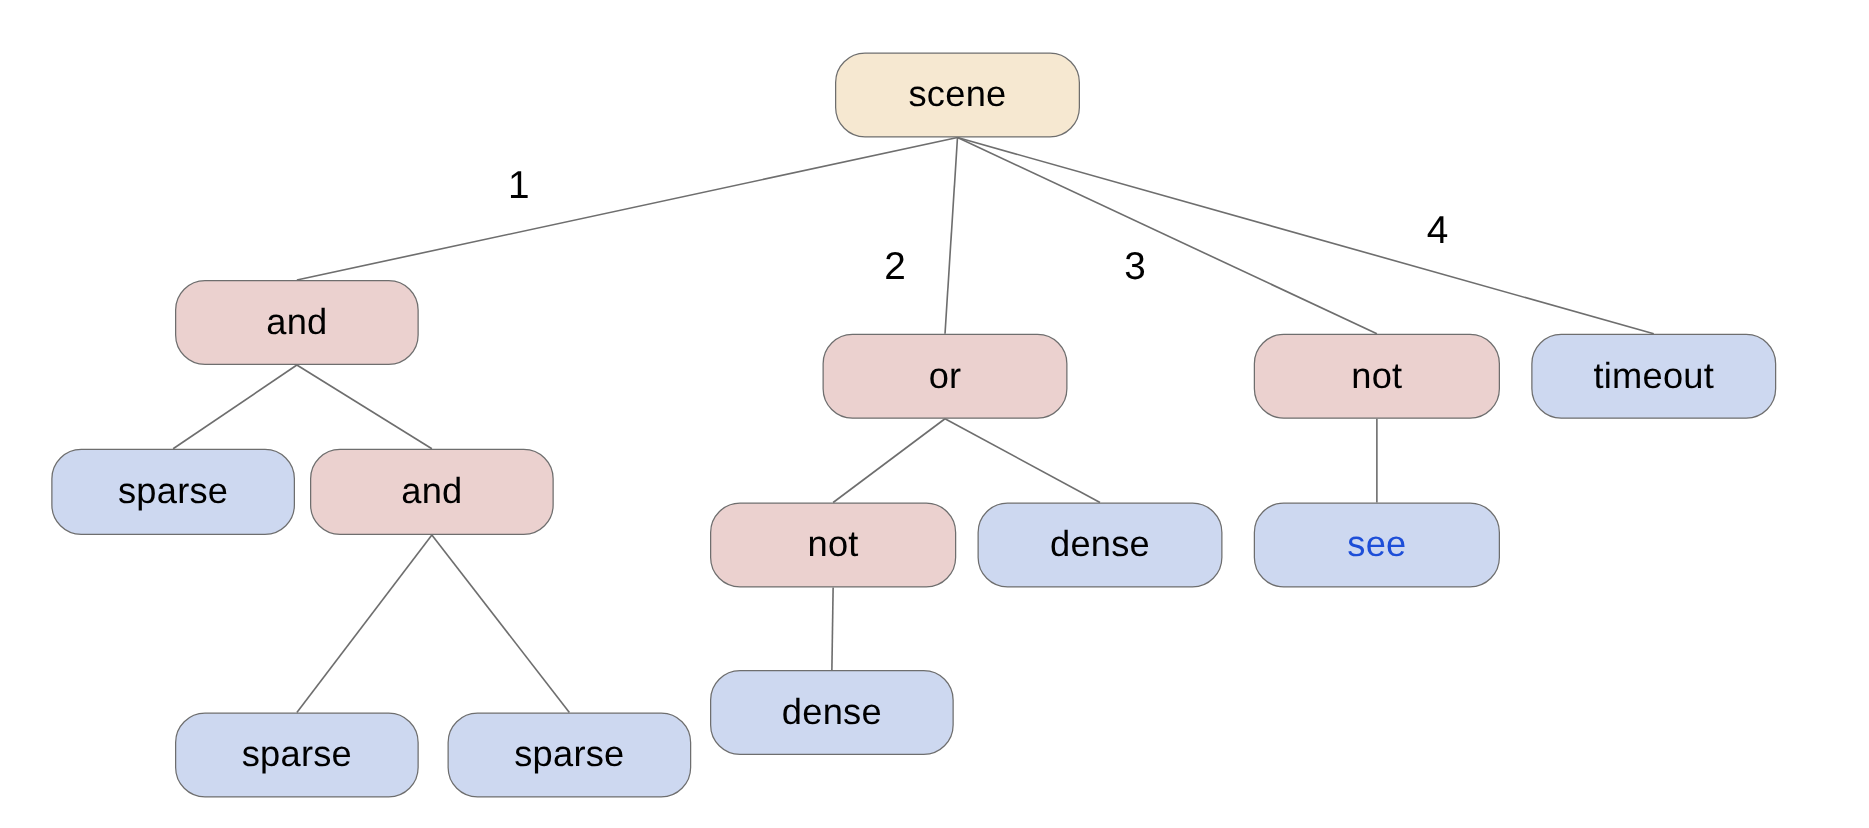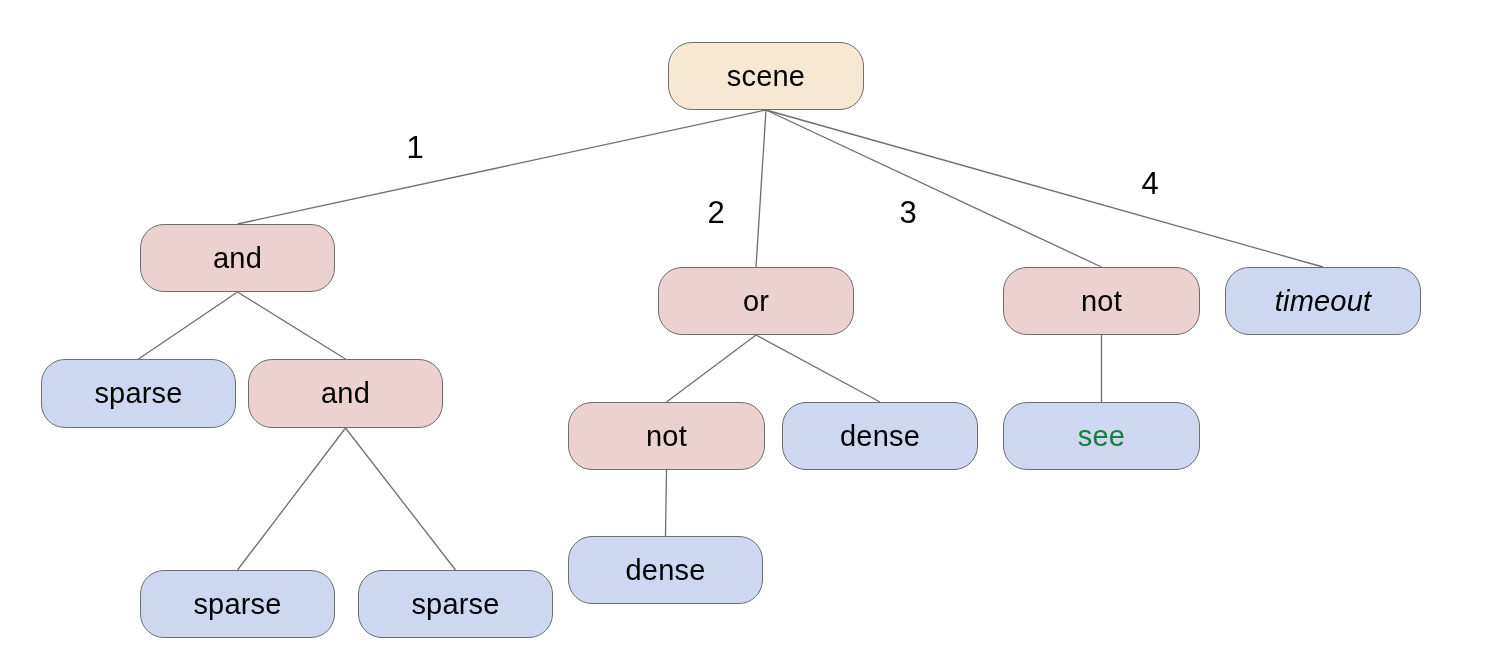--- a/index.html
+++ b/index.html
@@ -61,23 +61,23 @@
     </svg>
   <div id="node-layer">
       <div class="edge-label" style="left: 415px; top: 148px; color: rgb(0, 0, 0);">1</div>
       <div class="edge-label" style="left: 716px; top: 213px; color: rgb(0, 0, 0);">2</div>
       <div class="edge-label" style="left: 908px; top: 213px; color: rgb(0, 0, 0);">3</div>
       <div class="edge-label" style="left: 1150px; top: 184px; color: rgb(0, 0, 0);">4</div>
       <div class="node" style="left: 668px; top: 42px; width: 196px; height: 68px; background: rgb(246, 232, 209); border-color: rgb(110, 110, 110); color: rgb(0, 0, 0);">scene</div>
       <div class="node" style="left: 140px; top: 224px; width: 195px; height: 68px; background: rgb(235, 209, 207); border-color: rgb(110, 110, 110); color: rgb(0, 0, 0);">and</div>
       <div class="node" style="left: 658px; top: 267px; width: 196px; height: 68px; background: rgb(235, 209, 207); border-color: rgb(110, 110, 110); color: rgb(0, 0, 0);">or</div>
       <div class="node" style="left: 1003px; top: 267px; width: 197px; height: 68px; background: rgb(235, 209, 207); border-color: rgb(110, 110, 110); color: rgb(0, 0, 0);">not</div>
-      <div class="node" style="left: 1225px; top: 267px; width: 196px; height: 68px; background: rgb(205, 216, 240); border-color: rgb(110, 110, 110); color: rgb(0, 0, 0); font-style: italic;">timeout</div>
+      <div class="node" style="left: 1225px; top: 267px; width: 196px; height: 68px; background: rgb(205, 216, 240); border-color: rgb(110, 110, 110); color: rgb(0, 0, 0);">timeout</div>
       <div class="node" style="left: 41px; top: 359px; width: 195px; height: 69px; background: rgb(205, 216, 240); border-color: rgb(110, 110, 110); color: rgb(0, 0, 0);">sparse</div>
       <div class="node" style="left: 248px; top: 359px; width: 195px; height: 69px; background: rgb(235, 209, 207); border-color: rgb(110, 110, 110); color: rgb(0, 0, 0);">and</div>
       <div class="node" style="left: 568px; top: 402px; width: 197px; height: 68px; background: rgb(235, 209, 207); border-color: rgb(110, 110, 110); color: rgb(0, 0, 0);">not</div>
       <div class="node" style="left: 782px; top: 402px; width: 196px; height: 68px; background: rgb(205, 216, 240); border-color: rgb(110, 110, 110); color: rgb(0, 0, 0);">dense</div>
-      <div class="node" style="left: 1003px; top: 402px; width: 197px; height: 68px; background: rgb(205, 216, 240); border-color: rgb(110, 110, 110); color: #15803d;">see</div>
+      <div class="node" style="left: 1003px; top: 402px; width: 197px; height: 68px; background: rgb(205, 216, 240); border-color: rgb(110, 110, 110); color: #1d4ed8;">see</div>
       <div class="node" style="left: 140px; top: 570px; width: 195px; height: 68px; background: rgb(205, 216, 240); border-color: rgb(110, 110, 110); color: rgb(0, 0, 0);">sparse</div>
       <div class="node" style="left: 358px; top: 570px; width: 195px; height: 68px; background: rgb(205, 216, 240); border-color: rgb(110, 110, 110); color: rgb(0, 0, 0);">sparse</div>
       <div class="node" style="left: 568px; top: 536px; width: 195px; height: 68px; background: rgb(205, 216, 240); border-color: rgb(110, 110, 110); color: rgb(0, 0, 0);">dense</div>
     </div>
 </div>
 
 </body></html>

